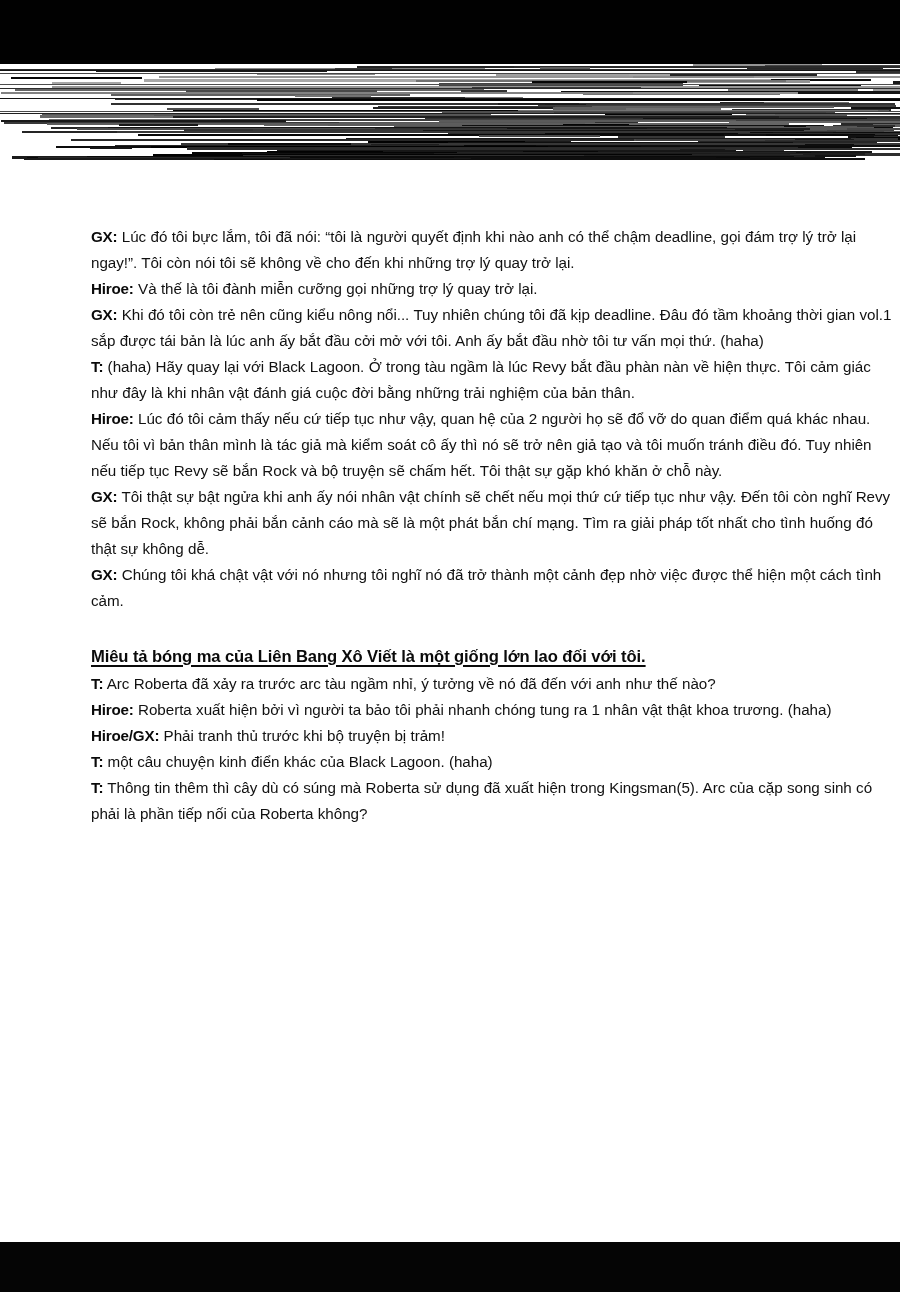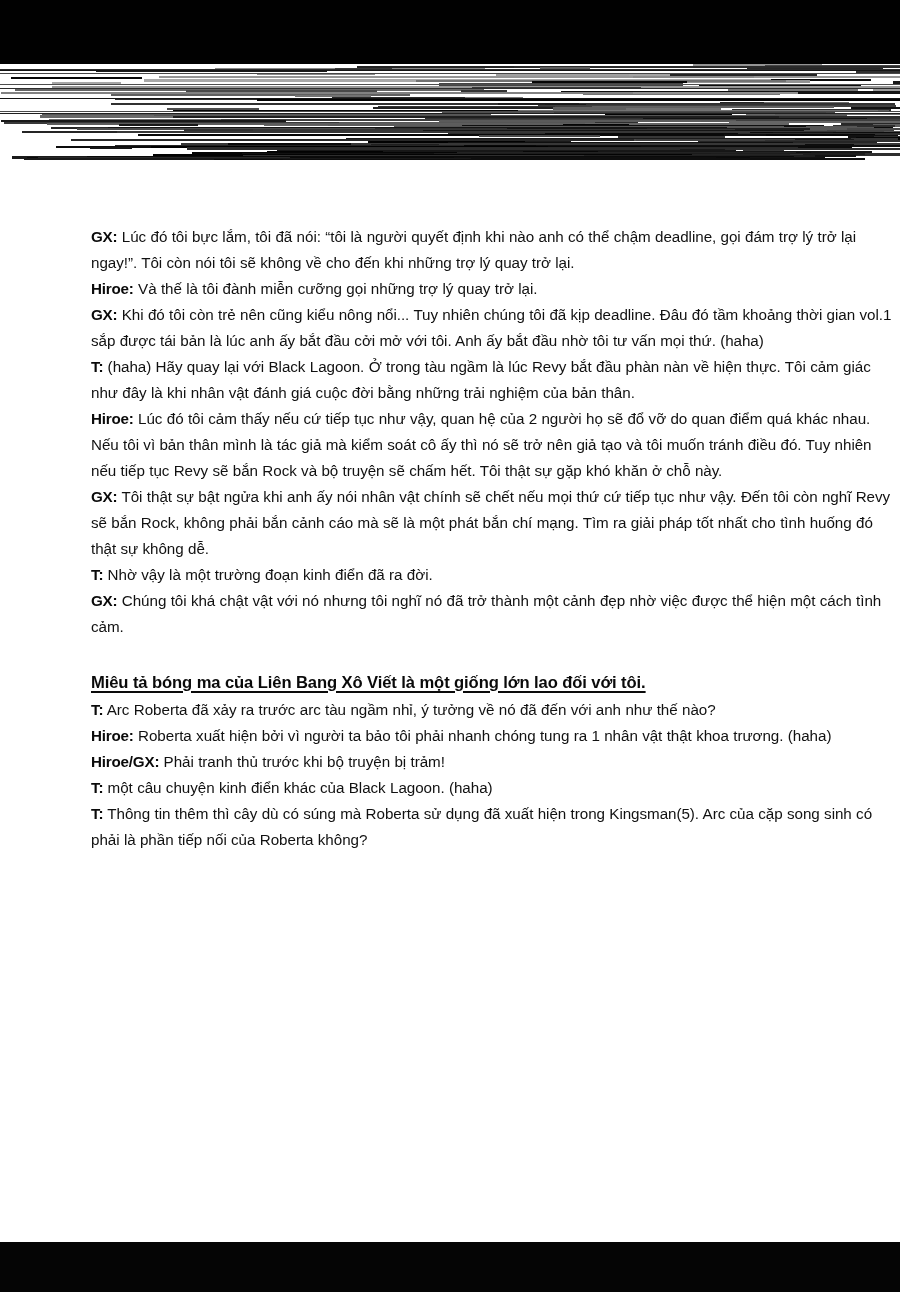--- a/index.html
+++ b/index.html
@@ -319,21 +319,20 @@
 
   <div class="content">
 
     <div id="section-one-body">
         <div class="para"><span class="speaker">GX:</span><span> Lúc đó tôi bực lắm, tôi đã nói: “tôi là người quyết định khi nào anh có thể chậm deadline, gọi đám trợ lý trở lại ngay!”. Tôi còn nói tôi sẽ không về cho đến khi những trợ lý quay trở lại.</span></div>
         <div class="para"><span class="speaker">Hiroe:</span><span> Và thế là tôi đành miễn cưỡng gọi những trợ lý quay trở lại.</span></div>
         <div class="para"><span class="speaker">GX:</span><span> Khi đó tôi còn trẻ nên cũng kiểu nông nổi... Tuy nhiên chúng tôi đã kịp deadline. Đâu đó tầm khoảng thời gian vol.1 sắp được tái bản là lúc anh ấy bắt đầu cởi mở với tôi. Anh ấy bắt đầu nhờ tôi tư vấn mọi thứ. (haha)</span></div>
         <div class="para"><span class="speaker">T:</span><span> (haha) Hãy quay lại với Black Lagoon. Ở trong tàu ngầm là lúc Revy bắt đầu phàn nàn về hiện thực. Tôi cảm giác như đây là khi nhân vật đánh giá cuộc đời bằng những trải nghiệm của bản thân.</span></div>
         <div class="para"><span class="speaker">Hiroe:</span><span> Lúc đó tôi cảm thấy nếu cứ tiếp tục như vậy, quan hệ của 2 người họ sẽ đổ vỡ do quan điểm quá khác nhau. Nếu tôi vì bản thân mình là tác giả mà kiểm soát cô ấy thì nó sẽ trở nên giả tạo và tôi muốn tránh điều đó. Tuy nhiên nếu tiếp tục Revy sẽ bắn Rock và bộ truyện sẽ chấm hết. Tôi thật sự gặp khó khăn ở chỗ này.</span></div>
         <div class="para"><span class="speaker">GX:</span><span> Tôi thật sự bật ngửa khi anh ấy nói nhân vật chính sẽ chết nếu mọi thứ cứ tiếp tục như vậy. Đến tôi còn nghĩ Revy sẽ bắn Rock, không phải bắn cảnh cáo mà sẽ là một phát bắn chí mạng. Tìm ra giải pháp tốt nhất cho tình huống đó thật sự không dễ.</span></div>
-        <div class="para"><span class="speaker">T:</span><span> Nhờ vậy là một trường đoạn kinh điển đã ra đời.</span></div>
         <div class="para"><span class="speaker">GX:</span><span> Chúng tôi khá chật vật với nó nhưng tôi nghĩ nó đã trở thành một cảnh đẹp nhờ việc được thể hiện một cách tình cảm.</span></div>
       </div>
 
     <div class="section-gap"></div>
 
     <div class="heading-wrap">
       <h2 class="heading">Miêu tả bóng ma của Liên Bang Xô Viết là một giống lớn lao đối với tôi.</h2>
     </div>
 
     <div id="section-two-body">

